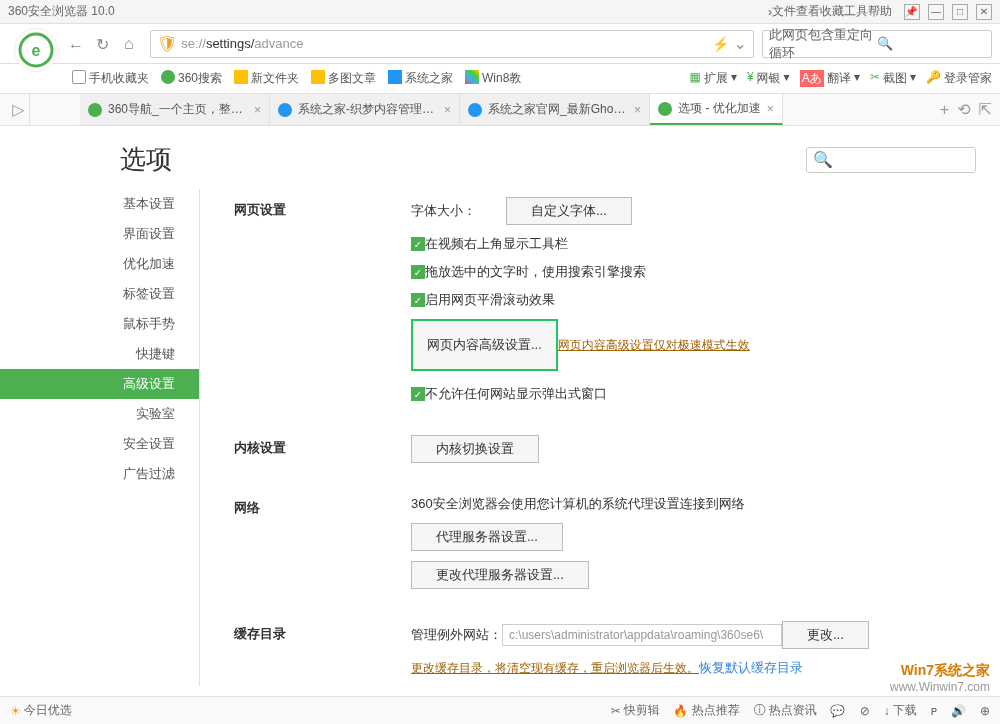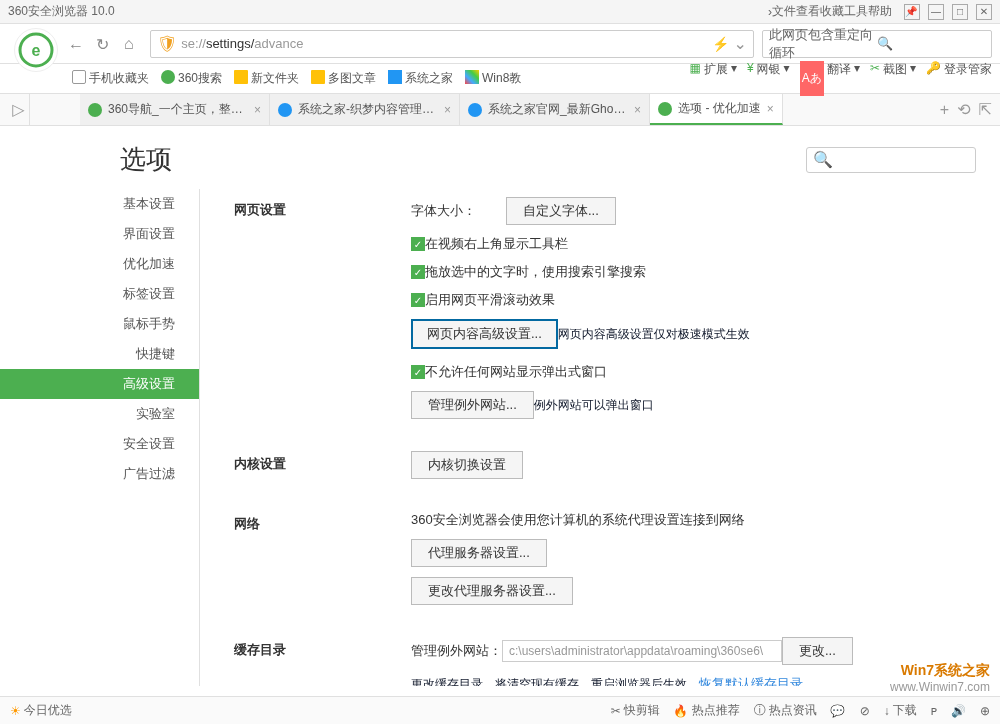--- a/index.html
+++ b/index.html
@@ -45,24 +45,24 @@
 .settings-body { display: flex; flex: 1; }
 .sidebar { width: 200px; border-right: 1px solid #e0e0e0; }
 .side-item { height: 30px; display: flex; align-items: center; justify-content: flex-end; padding-right: 24px; font-size: 13px; color: #555; cursor: pointer; }
 .side-item.active { background: #4caf50; color: #fff; }
 
 .main { flex: 1; padding: 8px 24px 0 34px; overflow-y: auto; font-size: 13px; color: #333; }
 .section { display: flex; margin-bottom: 22px; }
 .sec-label { width: 140px; font-weight: bold; color: #333; padding-top: 4px; }
 .sec-body { flex: 1; }
 .row { display: flex; align-items: center; margin-bottom: 10px; gap: 0; margin-left: 37px; }
-.btn { padding: 4px 16px; border: 1px solid #bbb; background: #f5f5f5; font-size: 13px; cursor: pointer; color: #333; }
-.btn-highlight { border: 2px solid #0369a1; padding: 4px 14px; }
+.btn { padding: 4px 24px; border: 1px solid #bbb; background: #f5f5f5; font-size: 13px; cursor: pointer; color: #333; }
+.btn-highlight { border: 2px solid #22c55e; padding: 15px 14px; }
 .cb { width: 14px; height: 14px; border: 1px solid #4caf50; background: #4caf50; display: inline-flex; align-items: center; justify-content: center; color: #fff; font-size: 10px; }
-.hint { color: #0f172a; font-size: 12px; }
+.hint { color: #a16207; font-size: 12px; text-decoration: underline; }
 .input-path { border: 1px solid #ccc; padding: 3px 6px; font-size: 12px; color: #999; width: 280px; }
 .link { color: #3388dd; cursor: pointer; }
 
 .statusbar { position: absolute; bottom: 0; left: 0; right: 0; height: 28px; border-top: 1px solid #e0e0e0; display: flex; align-items: center; padding: 0 10px; font-size: 12px; color: #666; background: #fafafa; gap: 14px; }
 .statusbar .spacer { flex: 1; }
 .status-item { display: flex; align-items: center; gap: 3px; cursor: pointer; }
 
 .watermark { position: absolute; right: 10px; bottom: 30px; font-size: 12px; color: #999; text-align: right; }
 .watermark .w1 { color: #d97a00; font-weight: bold; font-size: 14px; }
 </style>
@@ -144,21 +144,21 @@
         <span style="color:#4caf50;">▦</span>
         <span>扩展</span>
         <span>▾</span>
       </span>
     <span class="bm-item">
         <span style="color:#4caf50;">¥</span>
         <span>网银</span>
         <span>▾</span>
       </span>
     <span class="bm-item">
-        <span style="background:#f66;color:#fff;padding:9px 2px;">Aあ</span>
+        <span style="background:#f66;color:#fff;padding:0 2px;">Aあ</span>
         <span>翻译</span>
         <span>▾</span>
       </span>
     <span class="bm-item">
         <span style="color:#4caf50;">✂</span>
         <span>截图</span>
         <span>▾</span>
       </span>
     <span class="bm-item">
         <span style="color:#f90;">🔑</span>
@@ -242,24 +242,20 @@
               <span>启用网页平滑滚动效果</span>
             </div>
           <div class="row" style="margin-top:6px;">
             <button class="btn btn-highlight">网页内容高级设置...</button>
             <span class="hint">网页内容高级设置仅对极速模式生效</span>
           </div>
           <div class="row" style="margin-top:14px;">
               <span class="cb">✓</span>
               <span>不允许任何网站显示弹出式窗口</span>
             </div>
-          <div class="row">
-            <button class="btn">管理例外网站...</button>
-            <span class="hint">例外网站可以弹出窗口</span>
-          </div>
         </div>
       </div>
 
       <div class="section">
         <div class="sec-label">内核设置</div>
         <div class="sec-body">
           <div class="row">
               <button class="btn">内核切换设置</button>
             </div>
         </div>

